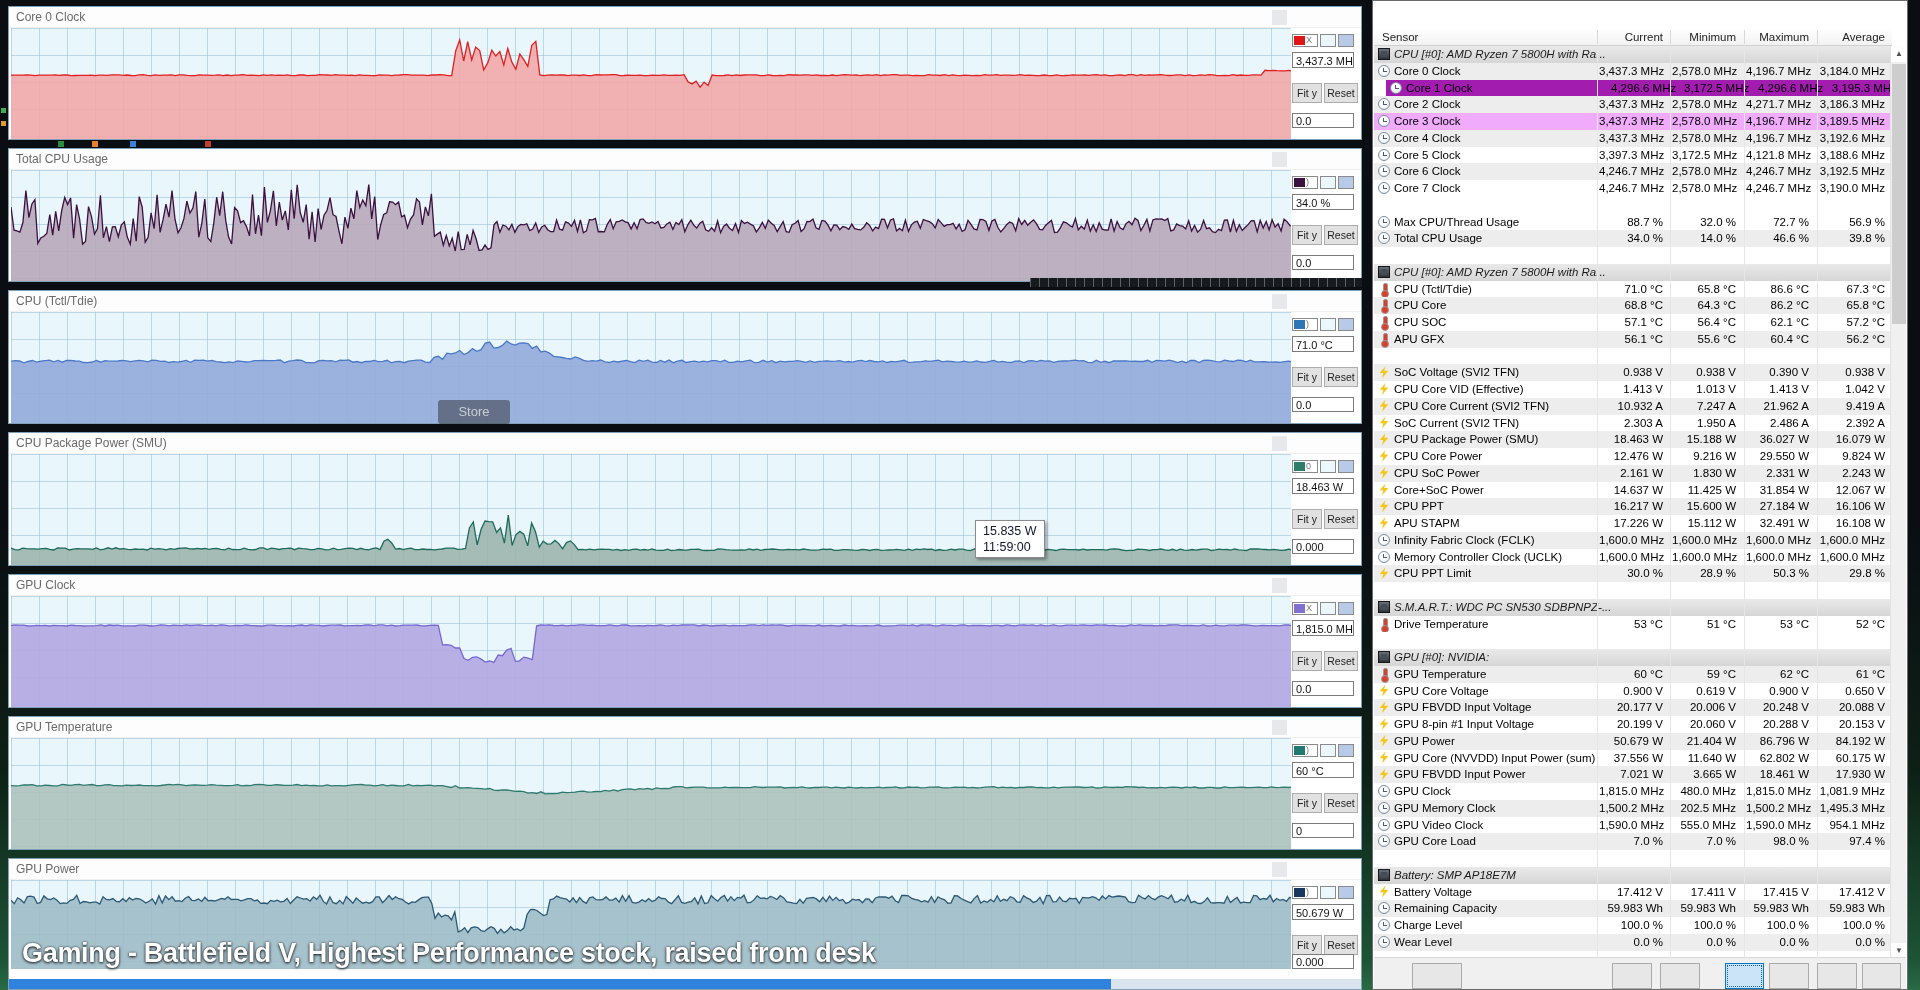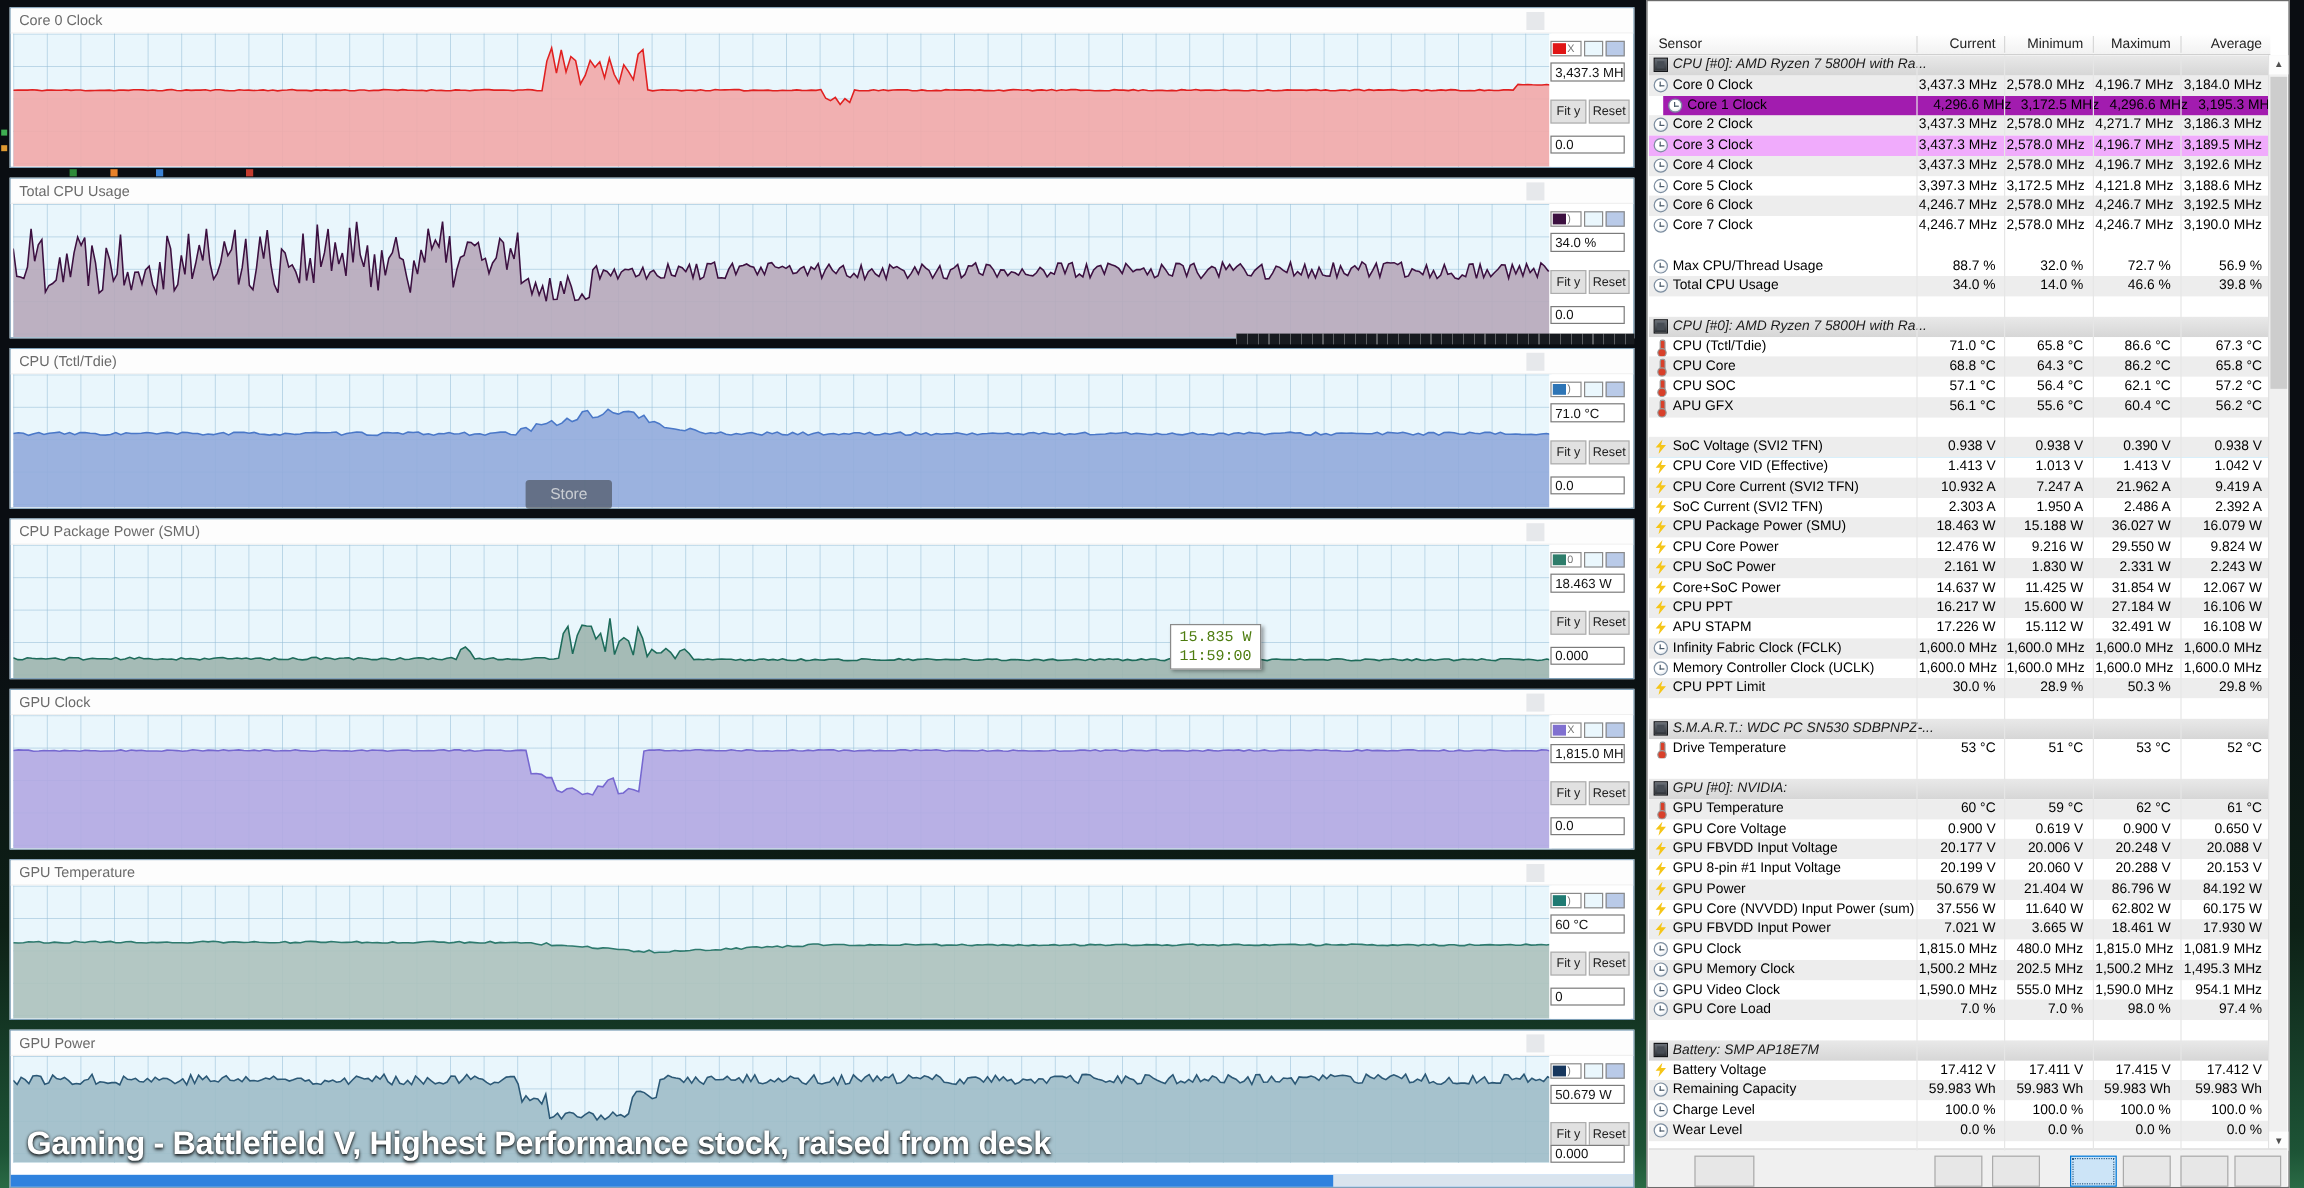--- a/index.html
+++ b/index.html
@@ -32,21 +32,21 @@
   .gbtn{position:absolute;top:55px;height:20px;background:#e1e1e1;border:1px solid #adadad;font-size:10.5px;
     color:#222;text-align:center;line-height:18px;box-sizing:border-box;}
   .gbtn.fit{left:1px;width:30px;}
   .gbtn.rst{left:33px;width:34px;}
   .gbot{position:absolute;left:1px;top:85px;width:62px;height:15px;border:1px solid #7b7b7b;background:#fff;
     font-size:11px;line-height:14px;padding-left:3px;box-sizing:border-box;color:#111;}
   .bluebar{position:absolute;left:0;right:0;bottom:0;height:10px;background:#2f82de;}
   .bluebar .lightseg{position:absolute;right:0;top:0;width:250px;height:10px;background:#d9e4ee;}
   
   .tooltip{position:absolute;left:975px;top:520px;background:#ffffff;border:1px solid #8a8a8a;
-    box-shadow:2px 2px 3px rgba(0,0,0,.35);padding:2px 7px;font-size:12.5px;color:#4d7c0f;z-index:50;line-height:16px;font-family:Liberation Mono, monospace;}
+    box-shadow:2px 2px 3px rgba(0,0,0,.35);padding:2px 7px;font-size:12.5px;color:#0f172a;z-index:50;line-height:16px;}
   
   .caption{position:absolute;left:10px;top:938px;font-size:27px;font-weight:700;color:#ffffff;z-index:60;
     text-shadow:0 1px 3px rgba(0,0,0,.85), 0 0 2px rgba(0,0,0,.6);letter-spacing:-.3px;white-space:nowrap;padding-left:12px;}
   
   .speck{position:absolute;width:6px;height:6px;z-index:2;}
   .gapticks{position:absolute;left:1030px;top:278px;width:332px;height:9px;background:#171a1f;
     background-image:repeating-linear-gradient(to right, rgba(255,255,255,.30) 0 1px, transparent 1px 9px);z-index:2;}
   .storepatch{position:absolute;left:438px;top:400px;width:72px;height:24px;background:rgba(55,58,62,.55);
     border-radius:3px;z-index:40;color:#c9cdd2;font-size:13px;line-height:24px;text-align:center;}
   

